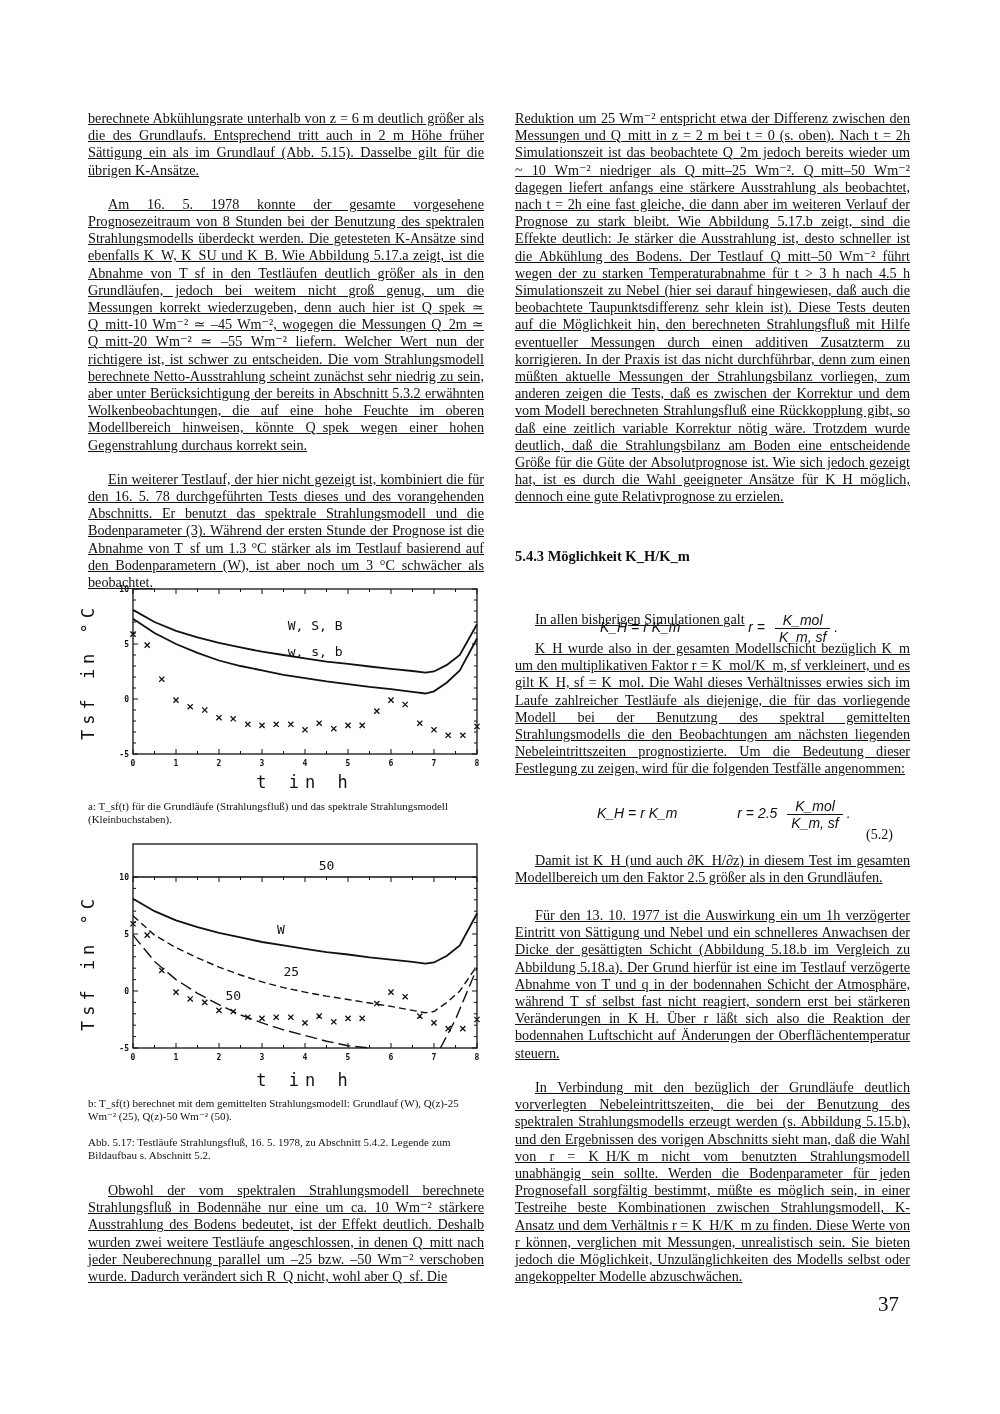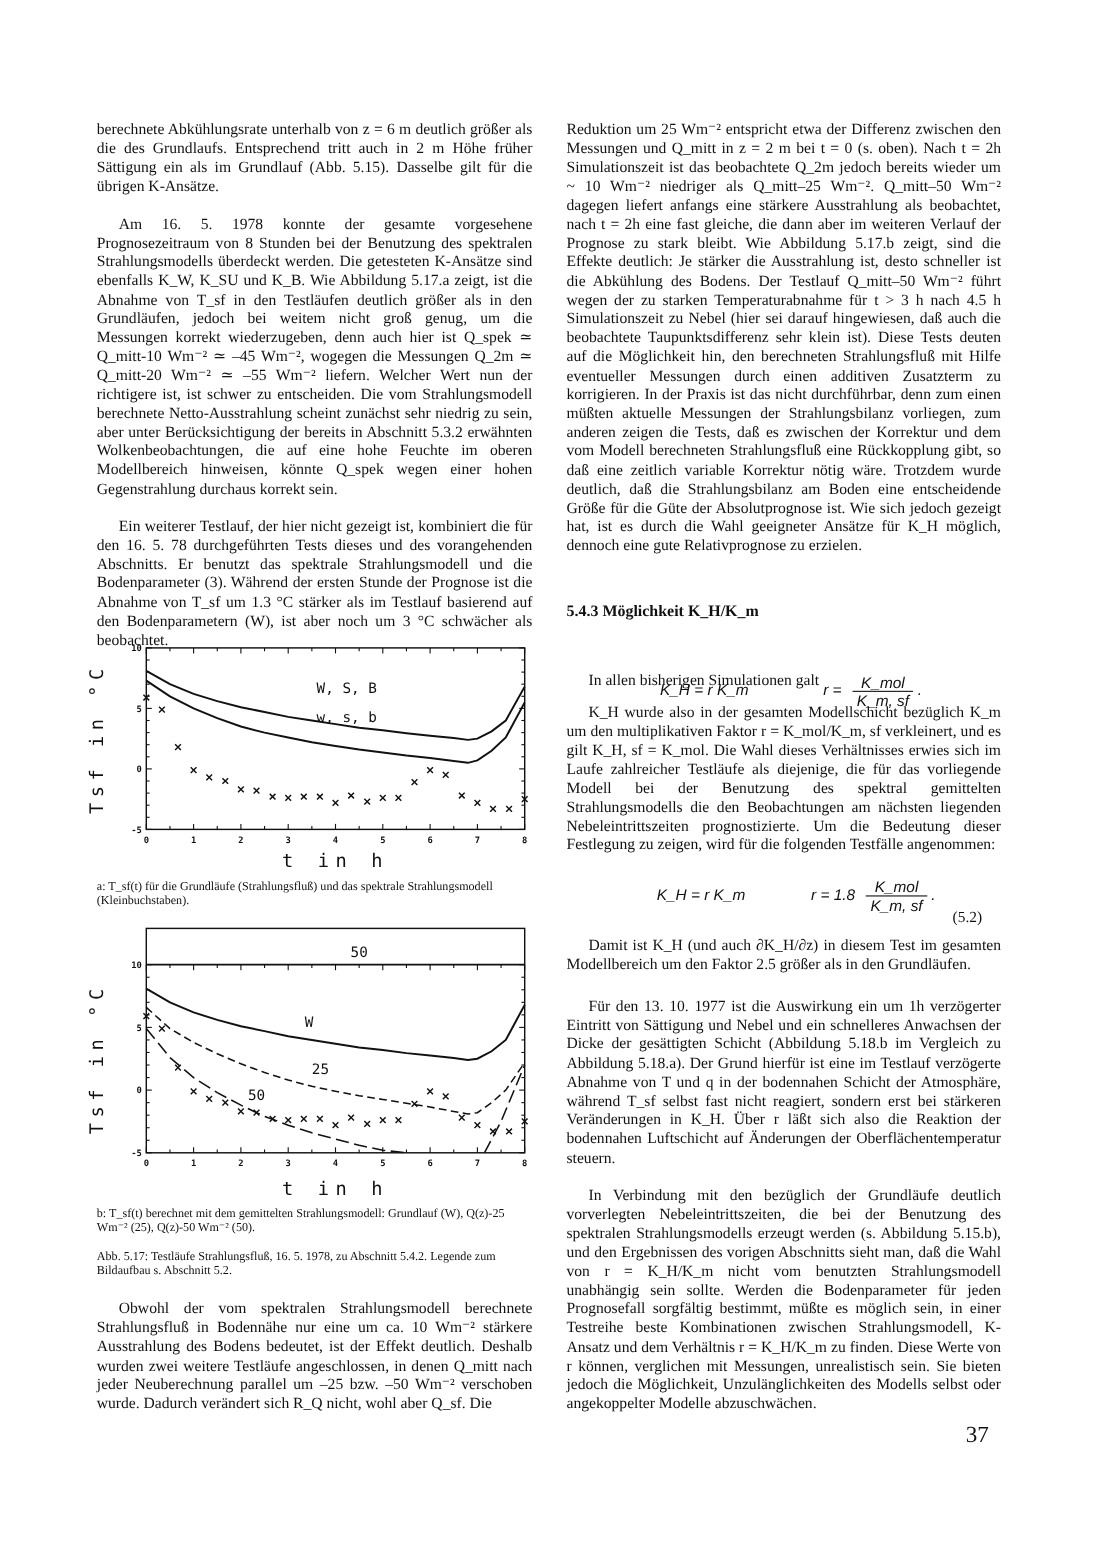--- a/index.html
+++ b/index.html
@@ -1,19 +1,19 @@
 <!DOCTYPE html>
 <html><head>
 <meta charset="utf-8">
 <style>
   html, body { margin:0; padding:0; background:#fff; }
   body { width:1000px; height:1414px; position:relative; overflow:hidden;
          font-family:"Liberation Serif","DejaVu Serif",serif; color:#111; }
   .col { position:absolute; font-size:14.2px; line-height:17.2px; text-align:justify; }
-  .col p { margin:0; }
+  .col p { margin:0;text-decoration:underline; }
   .ind { text-indent:20px; }
   .gap { height:17px; }
   .lcol { left:88px; width:396px; }
   .rcol { left:515px; width:395px; }
   .heading { position:absolute; left:515px; top:548px; font-weight:bold; font-size:14.5px; }
   .formula { position:absolute; font-family:Liberation Sans, sans-serif; font-style:italic; font-size:14px; }
   .frac { display:inline-block; vertical-align:middle; text-align:center; margin-left:6px; }
   .frac .num { display:block; border-bottom:1px solid #111; padding:0 4px; }
   .frac .den { display:block; padding:0 4px; }
   .eqno { position:absolute; font-size:14px;margin-top:20px; }
@@ -296,21 +296,21 @@
   <span>.</span>
 </div>
 
 <div class="col rcol" style="top:640px;">
   <p class="ind">K_H wurde also in der gesamten Modellschicht bezüglich K_m um den multiplikativen Faktor r = K_mol/K_m, sf verkleinert, und es gilt K_H, sf = K_mol. Die Wahl dieses Verhältnisses erwies sich im Laufe zahlreicher Testläufe als diejenige, die für das vorliegende Modell bei der Benutzung des spektral gemittelten Strahlungsmodells die den Beobachtungen am nächsten liegenden Nebeleintrittszeiten prognostizierte. Um die Bedeutung dieser Festlegung zu zeigen, wird für die folgenden Testfälle angenommen:</p>
 </div>
 
 <div class="formula" style="left:597px; top:798px;">
   <span>K_H = r K_m</span>
   <span style="display:inline-block;width:52px;"></span>
-  <span>r = 1.8</span>
+  <span>r = 2.5</span>
   <span class="frac">
     <span class="num">K_mol</span>
     <span class="den">K_m, sf</span>
   </span>
   <span>.</span>
 </div>
 <div class="eqno" style="left:866px; top:807px;">(5.2)</div>
 
 <div class="col rcol" style="top:852px;">
   <p class="ind">Damit ist K_H (und auch ∂K_H/∂z) in diesem Test im gesamten Modellbereich um den Faktor 2.5 größer als in den Grundläufen.</p>

